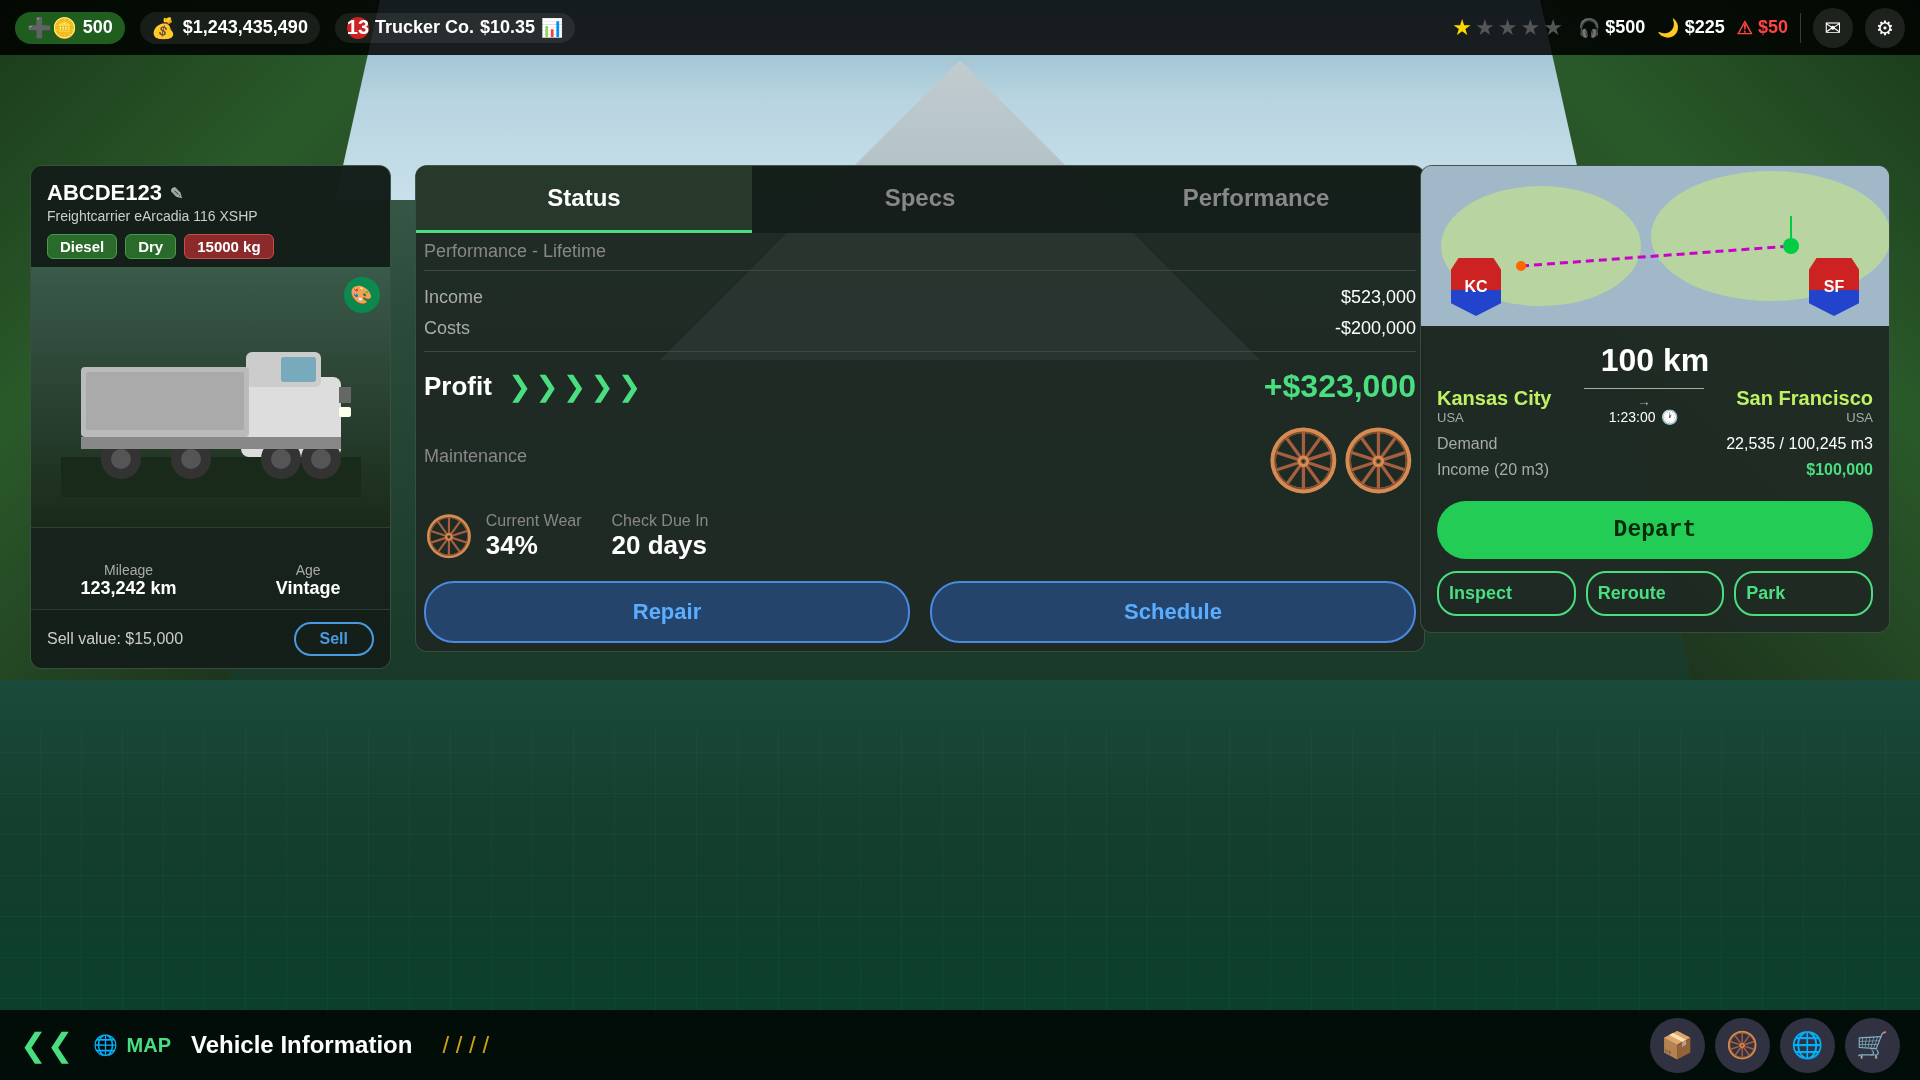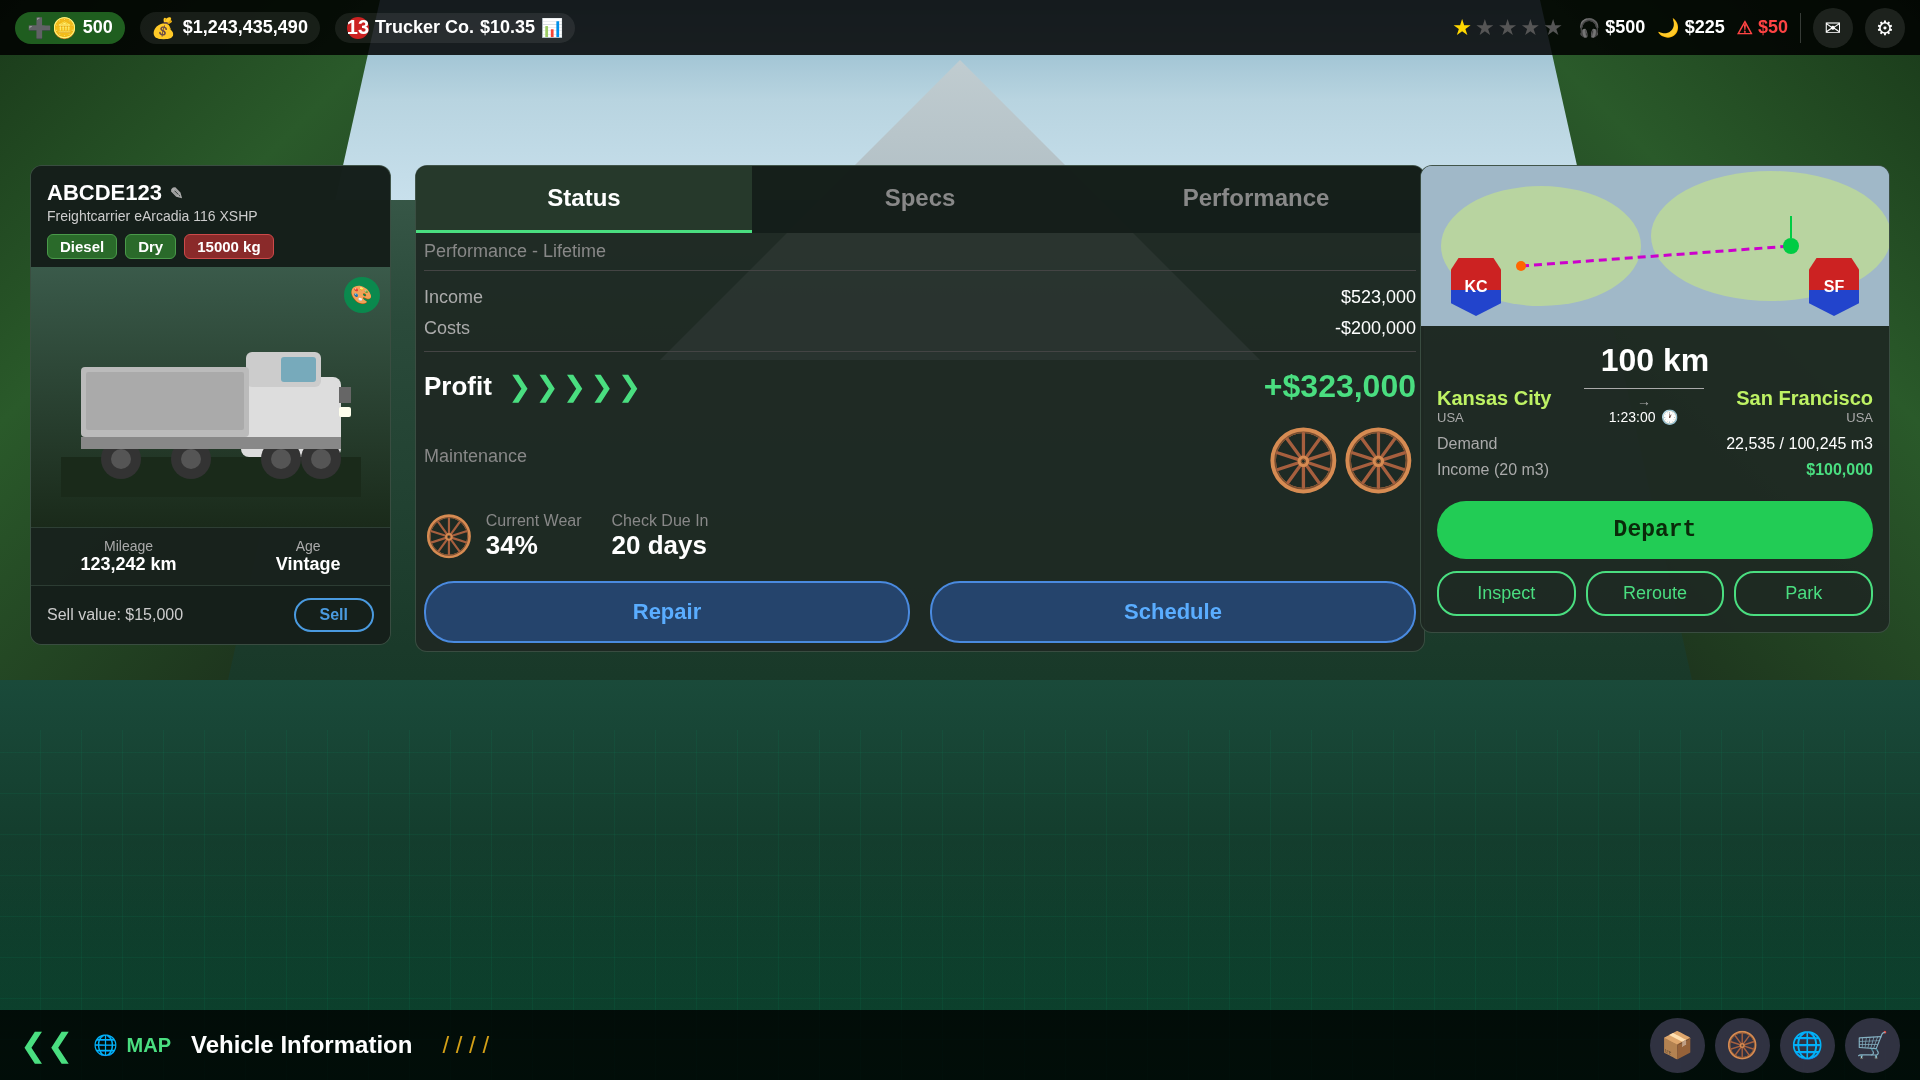--- a/index.html
+++ b/index.html
@@ -193,21 +193,21 @@
       display: flex; align-items: center; justify-content: center;
       font-size: 18px; cursor: pointer;
     }
     .vehicle-stats {
       display: flex; justify-content: space-around;
       padding: 10px 0;
       border-top: 1px solid rgba(100,130,110,0.3);
       background: rgba(20,30,25,0.6);
     }
     .stat-item { text-align: center; }
-    .stat-label { color: #aaa; font-size: 14px; }
+    .stat-label { color: #aaa; font-size: 14px; margin-top: 24px; }
     .stat-value { color: white; font-size: 18px; font-weight: bold; }
 
     .vehicle-footer {
       display: flex; align-items: center; justify-content: space-between;
       padding: 12px 16px;
       background: rgba(20,30,25,0.9);
       border-top: 1px solid rgba(100,130,110,0.3);
     }
     .sell-value { color: #ccc; font-size: 16px; }
     .sell-btn {
@@ -385,22 +385,22 @@
     }
 
     .route-actions {
       display: flex; gap: 10px; margin-top: 12px;
     }
     .route-action-btn {
       flex: 1; padding: 10px;
       background: transparent;
       border: 2px solid #4ade80;
       border-radius: 20px;
-      color: #4ade80; font-size: 18px; font-weight: normal;
-      cursor: pointer; text-align: center;
+      color: #4ade80; font-size: 18px; font-weight: bold;
+      cursor: pointer; text-align: left;
     }
 
     
     .map-grid {
       position: absolute;
       bottom: 0; left: 0; right: 0;
       height: 350px;
       background: 
         repeating-linear-gradient(0deg, transparent, transparent 40px, rgba(0,180,120,0.08) 40px, rgba(0,180,120,0.08) 41px),
         repeating-linear-gradient(90deg, transparent, transparent 40px, rgba(0,180,120,0.08) 40px, rgba(0,180,120,0.08) 41px);

